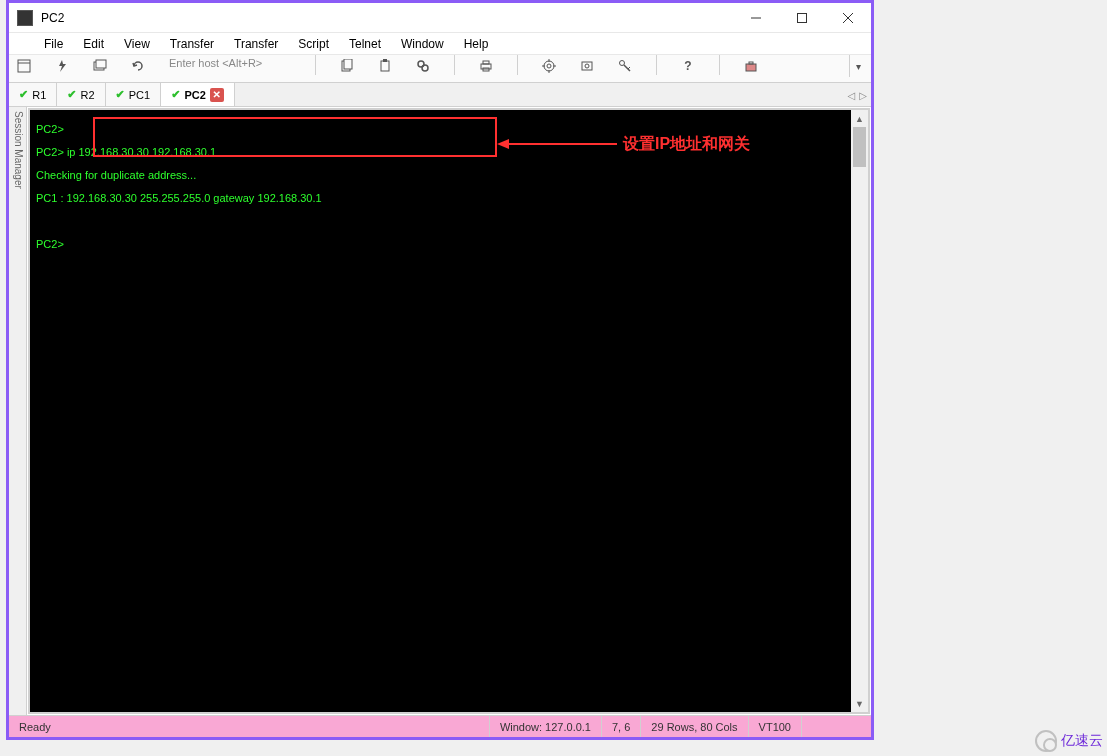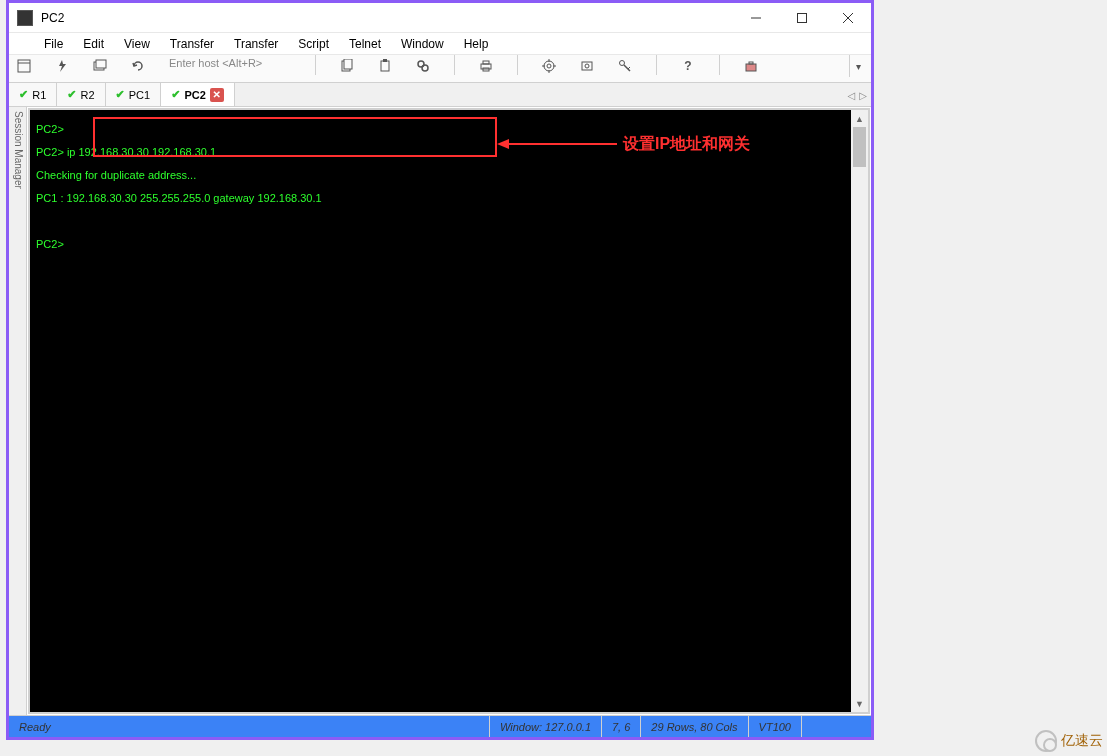--- a/index.html
+++ b/index.html
@@ -29,24 +29,24 @@
 .terminal-wrap { flex: 1; position: relative; background: #000; border: 2px solid #d0d0d0; margin: 1px; }
 .terminal { position: absolute; inset: 0; padding: 8px 6px; font-family: "Consolas", "Courier New", monospace; font-size: 11px; line-height: 22px; color: #2dff2d; white-space: pre; overflow: hidden; }
 .scrollbar { position: absolute; right: 0; top: 0; bottom: 0; width: 17px; background: #f0f0f0; }
 .scrollbar .thumb { position: absolute; top: 17px; left: 2px; right: 2px; height: 40px; background: #c0c0c0; }
 .scrollbar .arrow { position: absolute; left: 0; right: 0; height: 17px; display:flex; align-items:center; justify-content:center; font-size:9px; color:#666; background:#f0f0f0; }
 .scrollbar .arrow.up { top: 0; }
 .scrollbar .arrow.down { bottom: 0; }
 .highlight-box { position: absolute; border: 2px solid #ff3030; pointer-events: none; }
 .annotation-arrow { position: absolute; pointer-events: none; }
 .annotation-text { position: absolute; color: #ff3030; font-size: 16px; font-family: "Microsoft YaHei", sans-serif; font-weight: bold; }
-.statusbar { height: 22px; display: flex; align-items: flex-start; font-size: 11px; color: #333; background: #3b82f6; border-top: 1px solid #d0d0d0; font-style: italic; }
+.statusbar { height: 22px; display: flex; align-items: flex-start; font-size: 11px; color: #333; background: #f9a8d4; border-top: 1px solid #d0d0d0; }
 .statusbar .cell { padding: 0 10px; border-left: 1px solid #d0d0d0; height: 100%; display: flex; align-items: center; }
 .statusbar .cell:first-child { border-left: none; flex: 1; }
-.watermark { position: absolute; right: 4px; bottom: 4px; font-size: 14px; color: #a16207; display:flex; align-items:center; gap:4px; font-family:"Microsoft YaHei",sans-serif; }
+.watermark { position: absolute; right: 4px; bottom: 4px; font-size: 14px; color: #6d28d9; display:flex; align-items:center; gap:4px; font-family:"Microsoft YaHei",sans-serif; }
 .watermark .logo { width:22px; height:22px; border:2px solid #c0c0c0; border-radius:50%; position:relative; }
 .watermark .logo::after { content:""; position:absolute; width:10px; height:10px; border:2px solid #c0c0c0; border-radius:50%; right:-2px; bottom:-2px; background:#f0f0f0; }
 svg { display: block; }
 </style>
 </head>
 <body>
 
 <div class="window">
 
   <div class="titlebar">

